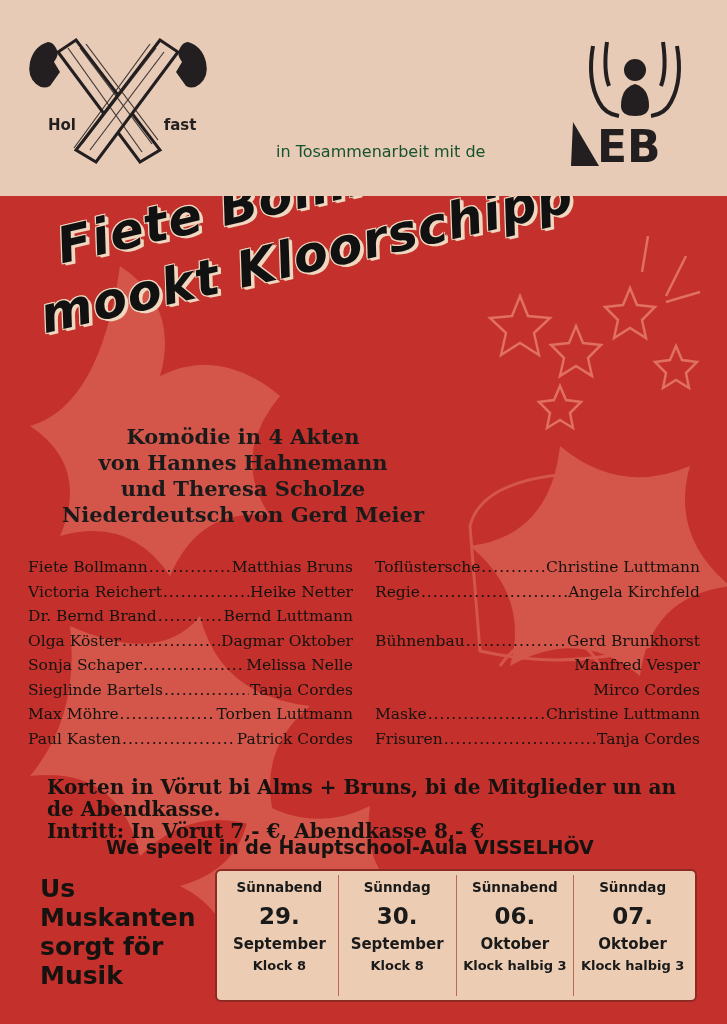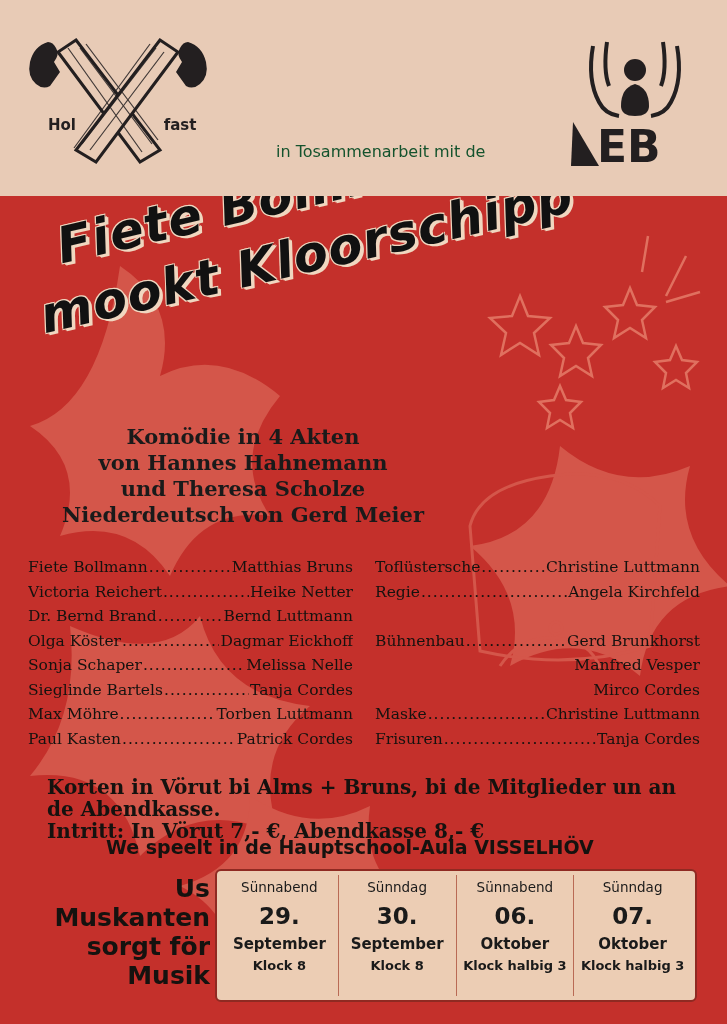--- a/index.html
+++ b/index.html
@@ -180,21 +180,21 @@
     padding-left: 106px;
     box-sizing: border-box;
   }
 
   
   .music {
     position: absolute;
     left: 40px;
     top: 678px;
     width: 170px;
-    text-align: right;
+    text-align: left;
     font-family: "DejaVu Sans", sans-serif;
     font-weight: bold;
     font-size: 25px;
     line-height: 29px;
     color: #15120f;
   }
 
   
   .dates {
     position: absolute;
@@ -214,21 +214,21 @@
     text-align: center;
     border-right: 1px solid #b96a55;
     padding: 4px 2px 2px 2px;
     box-sizing: border-box;
     color: #1a1a1a;
     font-family: "DejaVu Sans", sans-serif;
   }
   .date-cell:last-child { border-right: none; }
   .date-weekday {
     font-size: 13.5px;
-    font-weight: normal;
+    font-weight: bold;
     line-height: 17px;
   }
   .date-day {
     font-size: 23px;
     font-weight: bold;
     line-height: 37px;
     margin-top: 2px;
   }
   .date-month {
     font-size: 15px;
@@ -346,21 +346,21 @@
           <span class="cast-actor">Heike Netter</span>
         </div>
         <div class="cast-row">
           <span class="cast-role">Dr. Bernd Brand</span>
           <span class="cast-dots">.........................................</span>
           <span class="cast-actor">Bernd Luttmann</span>
         </div>
         <div class="cast-row">
           <span class="cast-role">Olga Köster</span>
           <span class="cast-dots">.........................................</span>
-          <span class="cast-actor">Dagmar Eickhoff</span>
+          <span class="cast-actor">Dagmar Oktober</span>
         </div>
         <div class="cast-row">
           <span class="cast-role">Sonja Schaper</span>
           <span class="cast-dots">.........................................</span>
           <span class="cast-actor">Melissa Nelle</span>
         </div>
         <div class="cast-row">
           <span class="cast-role">Sieglinde Bartels</span>
           <span class="cast-dots">.........................................</span>
           <span class="cast-actor">Tanja Cordes</span>

